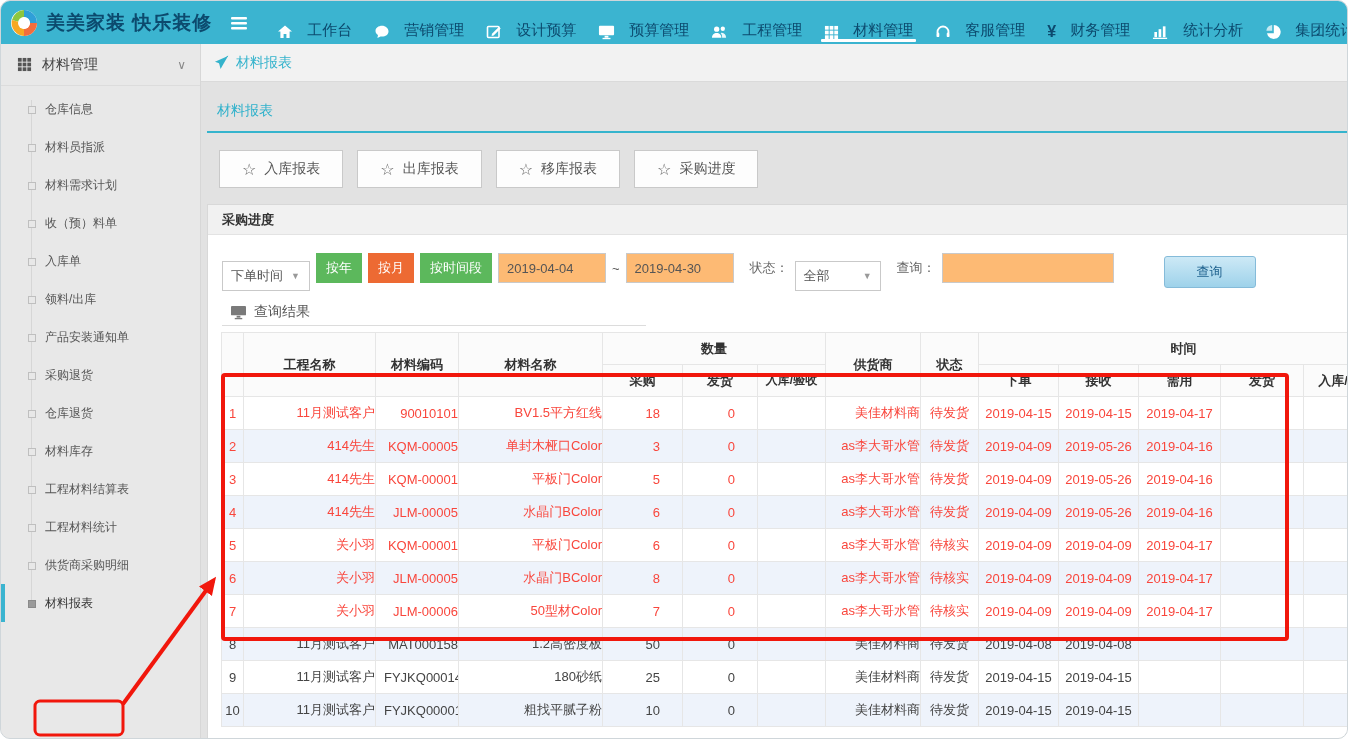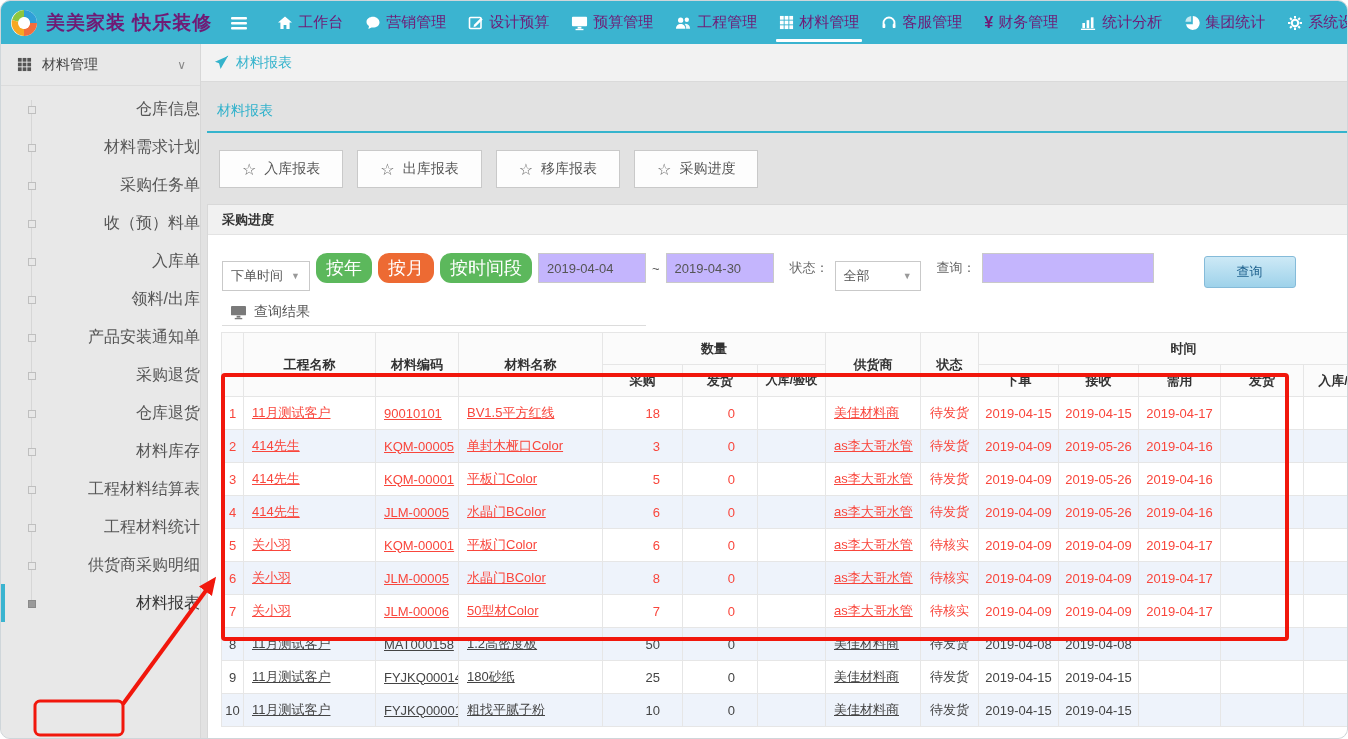--- a/index.html
+++ b/index.html
@@ -2,43 +2,43 @@
 <html><head>
 <meta charset="utf-8">
 <style>
   * { margin:0; padding:0; box-sizing:border-box; }
   html,body { background:#fff; }
   body { font-family:"Liberation Sans","DejaVu Sans",sans-serif; }
   .app { position:relative; width:1348px; height:739px; overflow:hidden;
          background:#e2e2e2; border:1px solid #cfd6da; border-radius:10px; }
 
   
-  .navbar { height:43px; background:#3bb4d0; display:flex; align-items:center; color:#701a75; padding:0 10px 0 8px; }
+  .navbar { height:43px; background:#3bb4d0; display:flex; align-items:center; color:#0c4a6e; padding:0 10px 0 8px; }
   .logo { display:flex; align-items:center; gap:7px; margin-right:14px; }
   .brand { font-size:19px; font-weight:bold; letter-spacing:1px; white-space:nowrap; }
   .hamburger { margin:0 18px 0 4px; display:flex; align-items:center; cursor:pointer; }
   .nav-menu { display:flex; align-items:stretch; height:43px; }
-  .nav-item { position:relative; display:flex; align-items:center; gap:5px; padding:12px 11px; font-size:15px; white-space:nowrap; cursor:pointer; }
+  .nav-item { position:relative; display:flex; align-items:flex-end; gap:14px; padding:4px 11px; font-size:15px; white-space:nowrap; cursor:pointer; }
   .nav-item.active::after { content:""; position:absolute; left:8px; right:8px; bottom:2px; height:3px; background:#fff; border-radius:1px; }
   .icon { display:inline-flex; align-items:center; justify-content:center; }
   .icon svg { display:block; }
   .yen-glyph { font-size:16px; font-weight:bold; line-height:1; }
 
   
   .frame { display:flex; height:696px; }
 
   
   .sidebar { width:200px; background:#e8e8e8; border-right:1px solid #d7d7d7; flex:none; position:relative; }
   .sidebar-header { height:42px; display:flex; align-items:center; gap:10px; padding:0 14px 0 16px;
                     color:#444; font-size:14px; border-bottom:1px solid #dcdcdc; cursor:pointer; }
   .sidebar-header .chev { margin-left:auto; color:#888; font-size:12px; }
   .side-list { position:relative; padding-top:4px; }
   .side-list::before { content:""; position:absolute; left:30px; top:14px; bottom:18px; border-left:1px solid #d6d6d6; }
-  .side-item { position:relative; height:38px; line-height:38px; padding-left:44px; font-size:16px; color:#555;
-               cursor:pointer; white-space:nowrap;text-align:right; }
+  .side-item { position:relative; height:38px; line-height:38px; padding-left:44px; font-size:12px; color:#555;
+               cursor:pointer; white-space:nowrap; }
   .side-item::before { content:""; position:absolute; left:27px; top:16px; width:6px; height:6px;
                        background:#e8e8e8; border:1px solid #bfbfbf; }
   .side-item.active { color:#333; }
   .side-item.active::before { background:#9a9a9a; border-color:#8a8a8a; }
   .side-item.active::after { content:""; position:absolute; left:-0px; top:0; width:4px; height:38px; background:#3bb4d0; }
   .side-item.active { box-shadow:inset 4px 0 0 #3bb4d0; }
 
   
   .main { flex:1; min-width:0; display:flex; flex-direction:column; background:#e2e2e2; }
   .breadcrumb-bar { height:38px; flex:none; background:#f2f2f2; border-bottom:1px solid #dadada;
@@ -53,42 +53,42 @@
 
   
   .panel { margin-top:16px; background:#fff; border:1px solid #d8d8d8; border-right:none; flex:1; min-height:0;
            display:flex; flex-direction:column; overflow:hidden; }
   .panel-header { height:30px; line-height:29px; background:#f1f1f1; border-bottom:1px solid #e3e3e3;
                   font-size:13px; font-weight:bold; color:#333; padding-left:14px; flex:none; }
   .filter-row { display:flex; align-items:center; gap:6px; padding:10px 14px 6px; flex:none; font-size:13px; color:#555; }
   .sel { height:30px; display:flex; align-items:center; gap:8px; background:#fff; border:1px solid #c9c9c9;
          padding:0 8px; cursor:pointer; color:#555;margin-top:16px; }
   .sel .caret { color:#999; font-size:9px; }
-  .pill { height:30px; padding:0 10px; color:#fff; font-size:18px; border:none; cursor:pointer; border-radius:11px; }
+  .pill { height:30px; padding:0 10px; color:#fff; font-size:13px; border:none; cursor:pointer; border-radius:0; }
   .pill.green { background:#5cb85c; }
   .pill.orange { background:#ed6a33; }
-  .txt { height:30px; border:1px solid #c9c9c9; padding:11px 8px; font-size:13px; color:#555; background:#c4b5fd;
+  .txt { height:30px; border:1px solid #c9c9c9; padding:11px 8px; font-size:13px; color:#555; background:#fdba74;
          font-family:inherit; }
   .date-in { width:108px; }
   .query-in { width:172px; }
   .lbl { margin-left:10px; color:#666; }
   .query-btn { width:92px; height:32px; margin-left:44px; border:1px solid #85bbd9; border-radius:3px;
                background:linear-gradient(#cde9f6,#9ed2ea); color:#20638f; font-size:13px; cursor:pointer;
                font-family:inherit;margin-top:8px; }
   .results-row { display:flex; align-items:center; gap:7px; padding:6px 0 4px 22px; color:#555; font-size:14px; flex:none; }
   .results-divider { margin-left:14px; width:424px; border-bottom:1px solid #dcdcdc; flex:none; }
 
   
   .table-wrap { margin:6px 0 0 13px; flex:1; overflow:hidden; }
   table { border-collapse:collapse; table-layout:fixed; width:1167px; font-size:13px; }
   th,td { border:1px solid #e6e6e6; overflow:hidden; white-space:nowrap; }
   thead th { height:32px; background:#fbfbfb; color:#333; font-weight:bold; font-size:13px; text-align:center; }
   tbody td { height:33px; color:#444; }
   tbody tr:nth-child(even) td { background:#eef3fb; }
-  td.al { text-align:left; padding-left:8px;text-decoration:underline; }
+  td.al { text-align:right; padding-left:8px; }
   td.ar { text-align:right; padding-right:22px; }
   td.ac { text-align:center; }
   tr.hl td { color:#f9463c; }
 
   
   .anno { position:absolute; left:0; top:0; width:1348px; height:739px; pointer-events:none; z-index:60; }
 </style>
 </head>
 <body>
 
@@ -247,22 +247,22 @@
             <rect x="1" y="11" width="4" height="4"></rect>
               <rect x="6" y="11" width="4" height="4"></rect>
               <rect x="11" y="11" width="4" height="4"></rect>
           </svg>
         </span>
         <span>材料管理</span>
         <span class="chev">∨</span>
       </div>
       <div class="side-list">
           <div class="side-item">仓库信息</div>
+          <div class="side-item">材料员指派</div>
           <div class="side-item">材料需求计划</div>
-          <div class="side-item">采购任务单</div>
           <div class="side-item">收（预）料单</div>
           <div class="side-item">入库单</div>
           <div class="side-item">领料/出库</div>
           <div class="side-item">产品安装通知单</div>
           <div class="side-item">采购退货</div>
           <div class="side-item">仓库退货</div>
           <div class="side-item">材料库存</div>
           <div class="side-item">工程材料结算表</div>
           <div class="side-item">工程材料统计</div>
           <div class="side-item">供货商采购明细</div>

